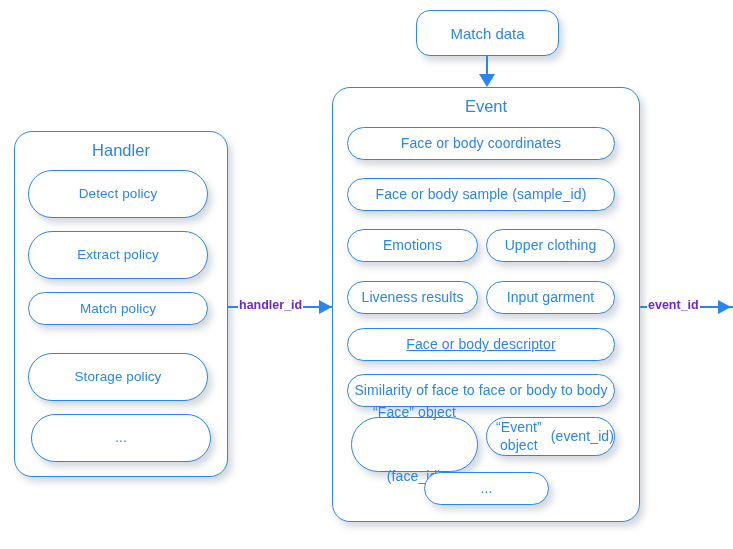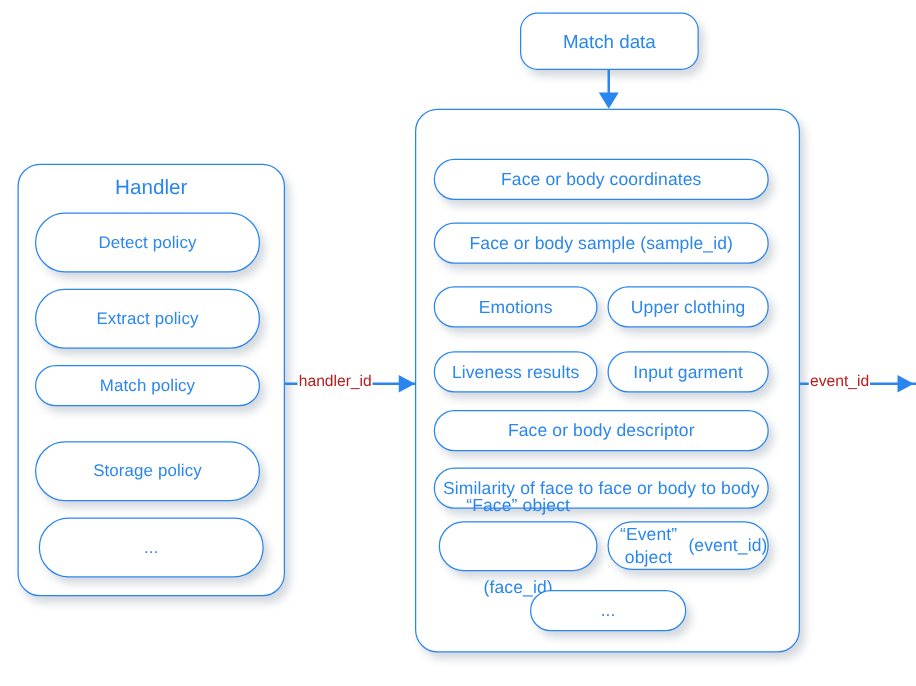--- a/index.html
+++ b/index.html
@@ -92,42 +92,44 @@
     position: absolute;
     width: 0;
     height: 0;
     border-left: 8px solid transparent;
     border-right: 8px solid transparent;
     border-top: 13px solid #2a86ef;
   }
   .conn-label {
     position: absolute;
     font-size: 12.5px;
-    color: #b91c1c;
+    color: #6d28d9;
     background: #ffffff;
     white-space: nowrap;
     padding: 0 1px;
+    font-weight: bold;
   }
 </style>
 </head>
 <body>
 
 <div id="canvas">
 
   <div class="box node-box" style="left:416px; top:10px; width:143px; height:46px;">
     <span>Match data</span>
   </div>
 
   <div class="conn">
     <div class="conn-line-v" style="left:486px; top:56px; height:23px;"></div>
     <div class="arrow-down" style="left:479px; top:74px;"></div>
   </div>
 
   <div class="box container-box" style="left:332px; top:87px; width:308px; height:435px;"></div>
 
+  <div class="group-title" style="left:332px; top:97px; width:308px;">Event</div>
 
   <div class="box pill" style="left:347px; top:127px; width:268px; height:33px;">
     <span>Face or body coordinates</span>
   </div>
 
   <div class="box pill" style="left:347px; top:178px; width:268px; height:33px;">
     <span>Face or body sample (sample_id)</span>
   </div>
 
   <div class="box pill" style="left:347px; top:229px; width:131px; height:33px;">
@@ -139,29 +141,29 @@
   </div>
 
   <div class="box pill" style="left:347px; top:281px; width:131px; height:33px;">
     <span>Liveness results</span>
   </div>
 
   <div class="box pill" style="left:486px; top:281px; width:129px; height:33px;">
     <span>Input garment</span>
   </div>
 
-  <div class="box pill" style="left:347px; top:328px; width:268px; height:33px;">
+  <div class="box pill" style="left:347px; top:328px; width:268px; height:33px;text-decoration:underline;">
     <span>Face or body descriptor</span>
   </div>
 
   <div class="box pill" style="left:347px; top:374px; width:268px; height:33px;">
     <span>Similarity of face to face or body to body</span>
   </div>
 
-  <div class="box pill two-line" style="left:351px; top:417px; width:127px; height:40px; flex-direction:column;gap:47px;">
+  <div class="box pill two-line" style="left:351px; top:417px; width:127px; height:55px; flex-direction:column;gap:47px;">
     <span>“Face” object</span>
     <span>(face_id)</span>
   </div>
 
   <div class="box pill two-line" style="left:486px; top:417px; width:129px; height:39px; flex-direction:row;">
     <span>“Event” object</span>
     <span>(event_id)</span>
   </div>
 
   <div class="box pill" style="left:424px; top:472px; width:125px; height:33px;">

